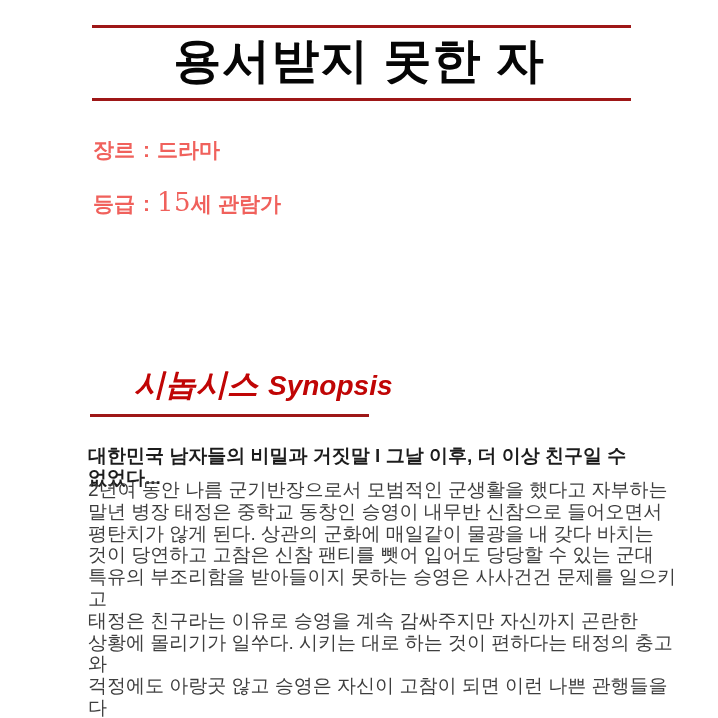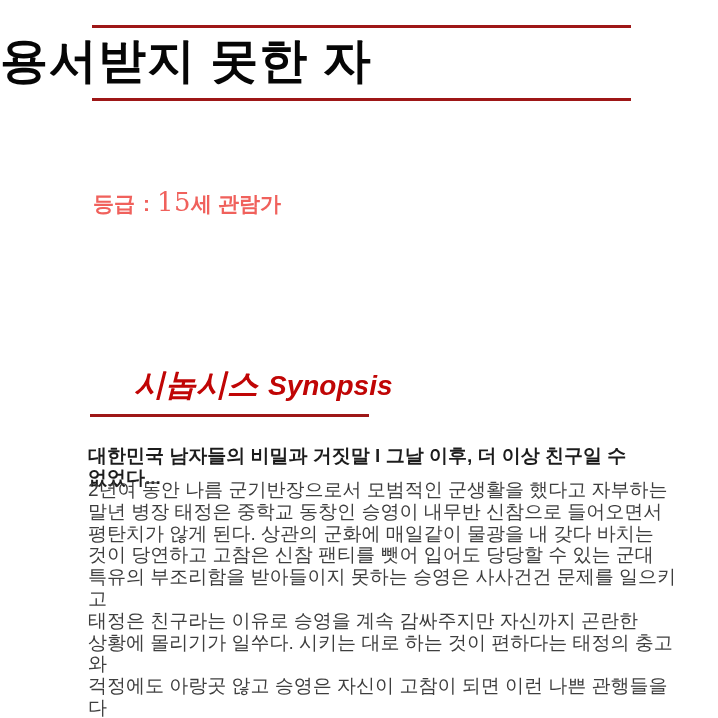--- a/index.html
+++ b/index.html
@@ -16,20 +16,21 @@
     position: absolute;
     height: 3px;
     background: #9e1717;
   }
   .rule-top    { left: 92px; top: 25px; width: 539px; }
   .rule-bottom { left: 92px; top: 98px; width: 539px; }
   .page-title {
     position: absolute;
     left: 0; top: 33px;
     width: 718px;
+    text-align: center;
     font-size: 48px;
     font-weight: 800;
     letter-spacing: 1px;
     color: #060606;
     line-height: 56px;
     white-space: nowrap;
   }
   .meta-row {
     position: absolute;
     left: 93px;
@@ -95,20 +96,23 @@
 <body>
 
 <div class="page">
 
   <div class="rule rule-top"></div>
 
   <h1 class="page-title">용서받지 못한 자</h1>
 
   <div class="rule rule-bottom"></div>
 
+  <div class="meta-row meta-row-genre">
+    <span>장르</span><span class="meta-colon">:</span><span>드라마</span>
+  </div>
 
   <div class="meta-row meta-row-rating">
     <span>등급</span><span class="meta-colon">:</span><span class="meta-num">15</span><span>세 관람가</span>
   </div>
 
 
   <h2 class="syn-heading">
     <span class="ko">시놉시스</span><span class="en">Synopsis</span>
   </h2>
 

